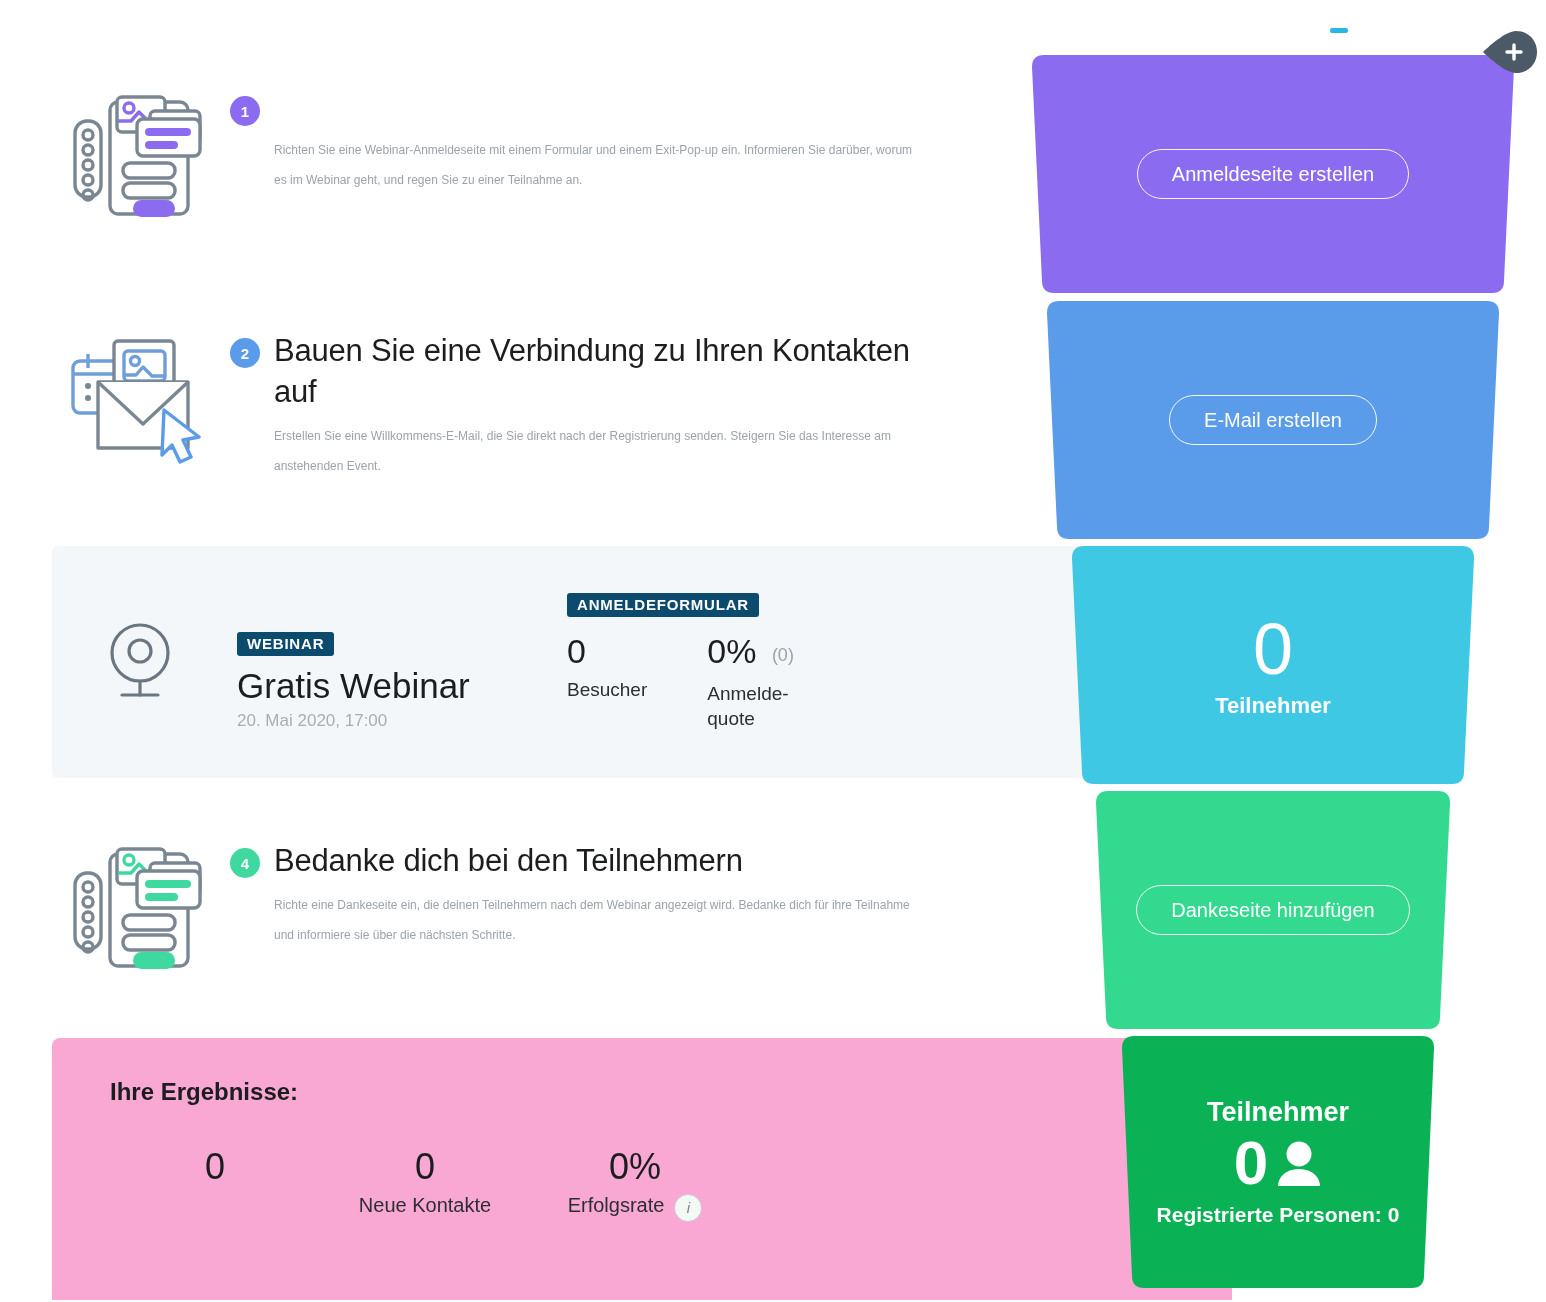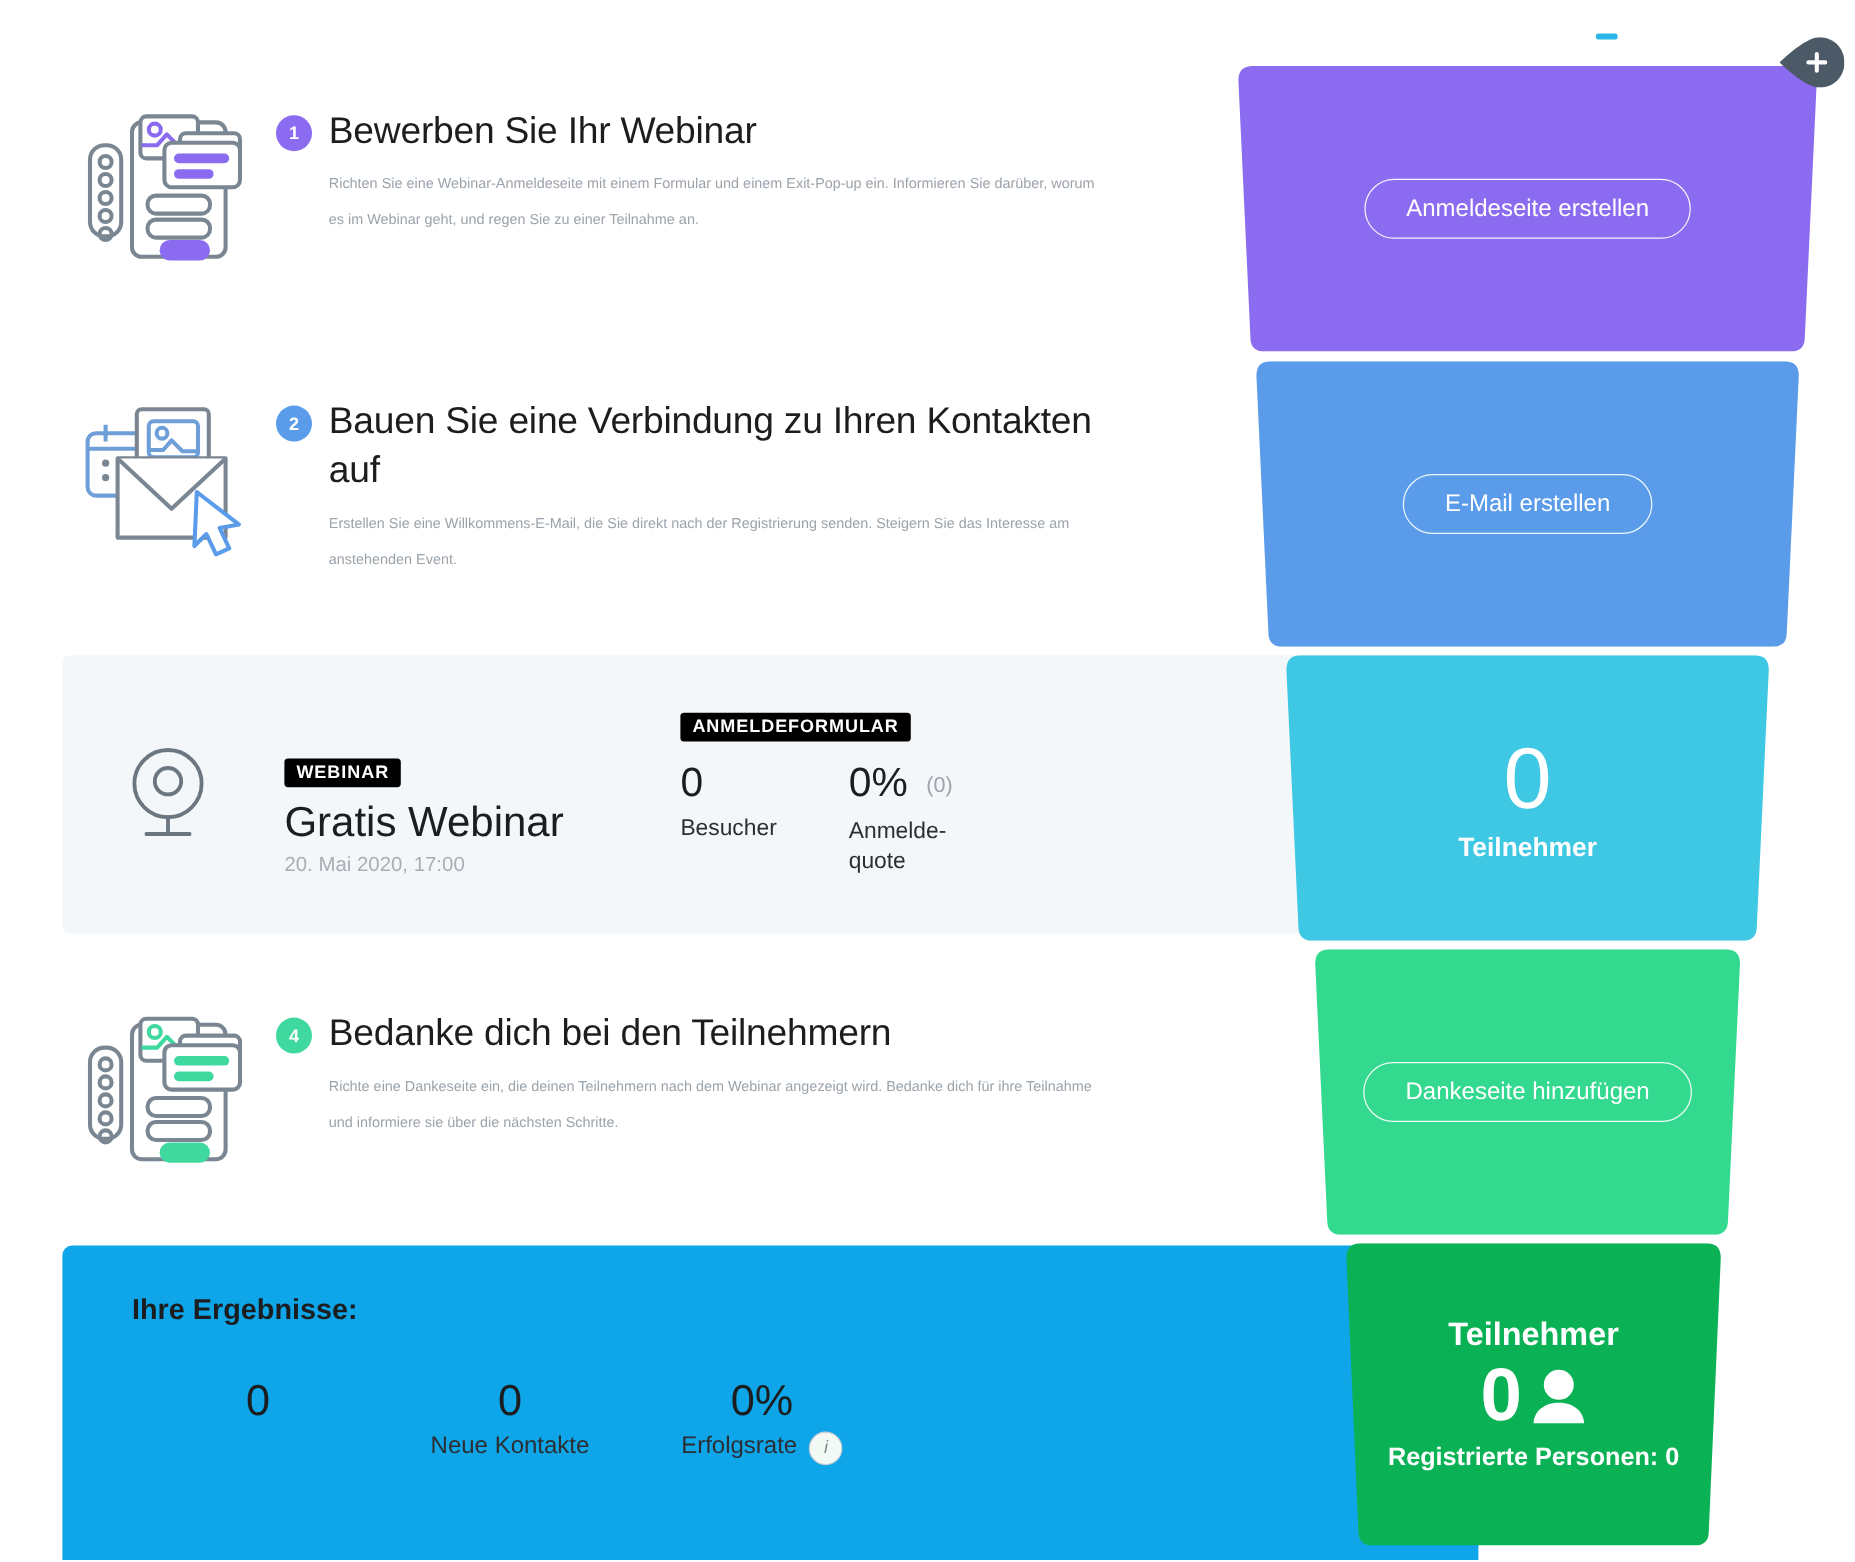--- a/index.html
+++ b/index.html
@@ -116,21 +116,21 @@
     align-items: center;
     margin-left: 0;
   }
   .webinar-info {
     flex: 0 0 330px;
     padding-left: 10px;
     margin-top: 38px;
   }
   .tag {
     display: inline-block;
-    background: #000000;
+    background: #0c4a6e;
     color: #ffffff;
     font-size: 15px;
     font-weight: bold;
     letter-spacing: 0.8px;
     padding: 4px 10px 5px;
     border-radius: 3px;
     line-height: 1;
   }
   .webinar-name {
     font-size: 35px;
@@ -173,21 +173,21 @@
     max-width: 95px;
   }
 
   
   .results-panel {
     position: absolute;
     left: 52px;
     top: 1038px;
     width: 1180px;
     height: 262px;
-    background: #0ea5e9;
+    background: #f9a8d4;
     border-radius: 8px 8px 0 0;
   }
   .results-title {
     position: absolute;
     left: 58px;
     top: 40px;
     font-size: 24px;
     font-weight: bold;
     color: #1b1d1f;
   }
@@ -351,21 +351,20 @@
             <rect x="54" y="89" width="52" height="15" rx="7"></rect>
           </g>
           <rect x="76" y="34" width="46" height="8" rx="4" fill="#8b6cf0"></rect>
           <rect x="76" y="47" width="33" height="8" rx="4" fill="#8b6cf0"></rect>
           <rect x="64" y="106" width="42" height="17" rx="8.5" fill="#8b6cf0"></rect>
         </svg>
       </div>
       <div class="step-body">
         <div class="step-title-row">
           <div class="step-badge badge-1">1</div>
-          <h2 class="step-title">Bewerben Sie Ihr Webinar</h2>
         </div>
         <p class="step-desc">Richten Sie eine Webinar-Anmeldeseite mit einem Formular und einem Exit-Pop-up ein. Informieren Sie darüber, worum es im Webinar geht, und regen Sie zu einer Teilnahme an.</p>
       </div>
     </div>
 
     <div class="step" id="step-2">
       <div class="step-illus">
         <svg width="150" height="128" viewBox="0 0 150 128">
           <g fill="none" stroke="#6f9fd8" stroke-width="3.4" stroke-linejoin="round">
             <rect x="5" y="25" width="52" height="52" rx="7" fill="#fff"></rect>

